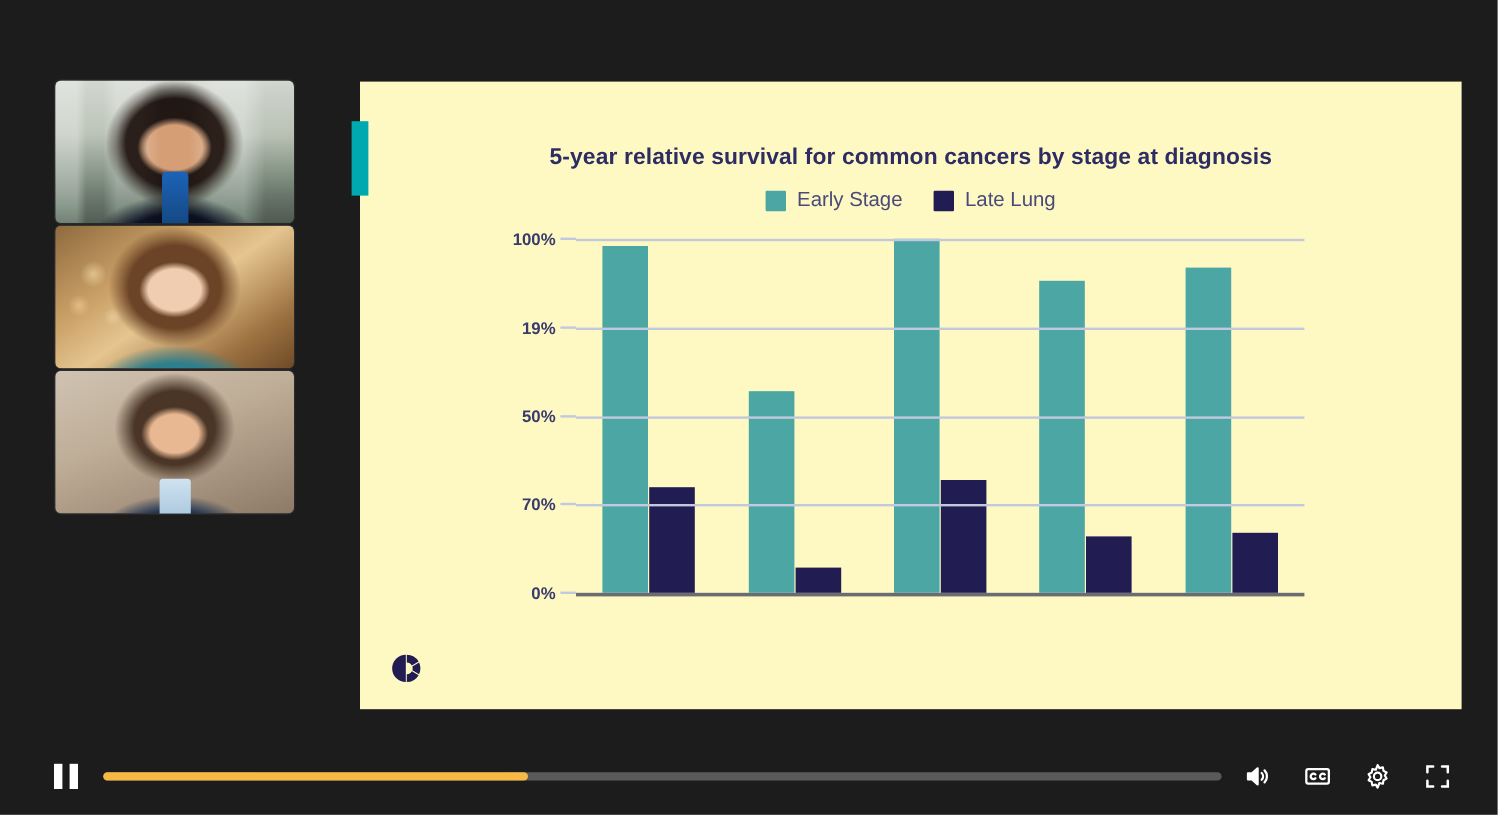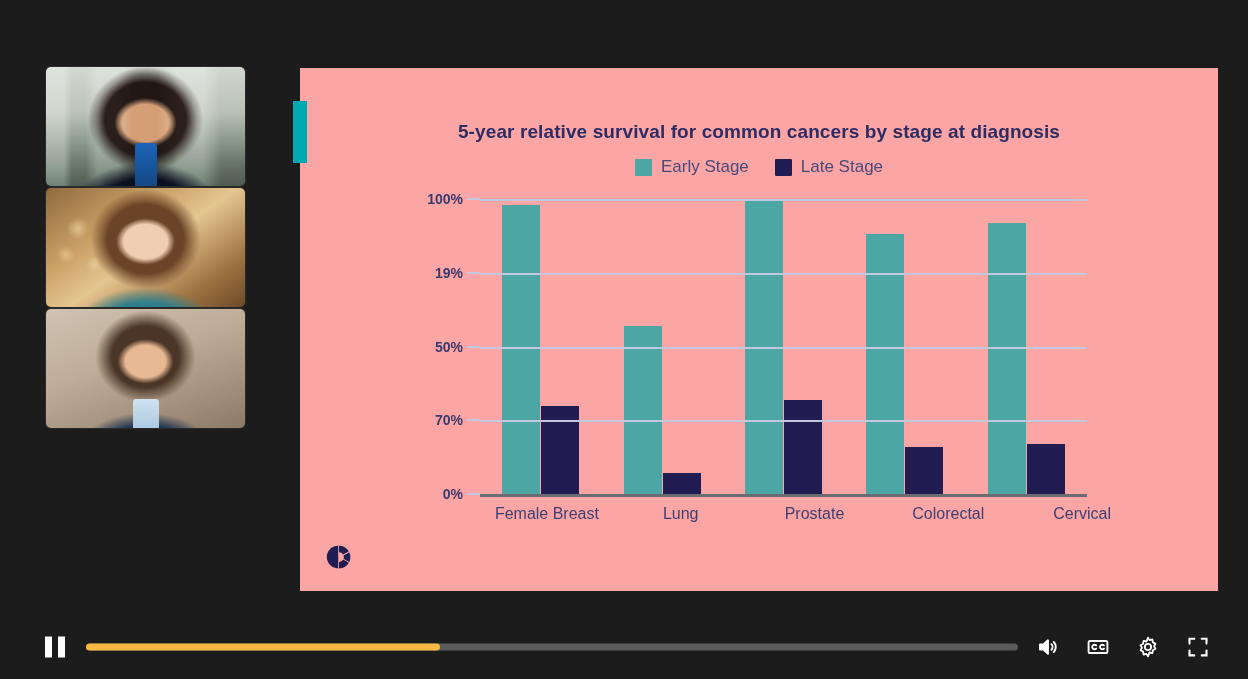--- a/index.html
+++ b/index.html
@@ -69,21 +69,21 @@
     content:""; position:absolute; left:50%; top:76%;
     width:26px; height:34px; transform:translateX(-50%);
     background:linear-gradient(180deg,#cfe2f0,#a9c6de);
     border-radius:3px;
   }
 
   
   #slide {
     position:absolute; left:300px; top:68px;
     width:918px; height:523px;
-    background:#fca5a5;
+    background:#fef9c3;
     padding-left:38px;
   }
   #slide-tab {
     position:absolute; left:-7px; top:33px;
     width:14px; height:62px;
     background:#00a9b0;
   }
   #logo-mark {
     position:absolute; left:26px; bottom:21px;
     width:26px; height:26px;
@@ -188,21 +188,21 @@
 
   <div id="chart-title">5-year relative survival for common cancers by stage at diagnosis</div>
 
   <div id="legend">
     <div class="legend-item">
       <span class="legend-swatch" style="background:#4ba6a4"></span>
       <span>Early Stage</span>
     </div>
     <div class="legend-item">
       <span class="legend-swatch" style="background:#211d52"></span>
-      <span>Late Stage</span>
+      <span>Late Lung</span>
     </div>
   </div>
 
   <div id="plot-wrap">
     <div id="ytick-layer">
         <div class="ytick" style="top: 295px;">0%</div>
         <div class="ytick-dash" style="top: 295px;"></div>
         <div class="ytick" style="top: 221.25px;">70%</div>
         <div class="ytick-dash" style="top: 221.25px;"></div>
         <div class="ytick" style="top: 147.5px; margin-left: 43px;">50%</div>
@@ -235,27 +235,20 @@
             <div class="bar bar-late" style="height: 50.15px; background: rgb(33, 29, 82);"></div>
           </div>
         </div>
     <div class="gridline" style="top: 221.25px;"></div>
         <div class="gridline" style="top: 147.5px;"></div>
         <div class="gridline" style="top: 73.75px;"></div>
         <div class="gridline" style="top: 0px;"></div>
       </div>
   </div>
 
-  <div id="xlabels">
-      <span>Female Breast</span>
-      <span>Lung</span>
-      <span>Prostate</span>
-      <span>Colorectal</span>
-      <span>Cervical</span>
-    </div>
 
   <svg id="logo-mark" viewBox="0 0 32 32">
     <g fill="#211d52">
       <path d="M16 2 a14 14 0 0 1 12.1 7 l-6.9 4 a6 6 0 0 0 -5.2 -3 z"></path>
       <path d="M28.6 10 a14 14 0 0 1 0 12 l-6.9 -4 a6 6 0 0 0 0 -4 z"></path>
       <path d="M28.1 23 a14 14 0 0 1 -12.1 7 l0 -8 a6 6 0 0 0 5.2 -3 z"></path>
       <path d="M15 30 a14 14 0 0 1 0 -28 l0 28 z"></path>
     </g>
   </svg>
 </div>

